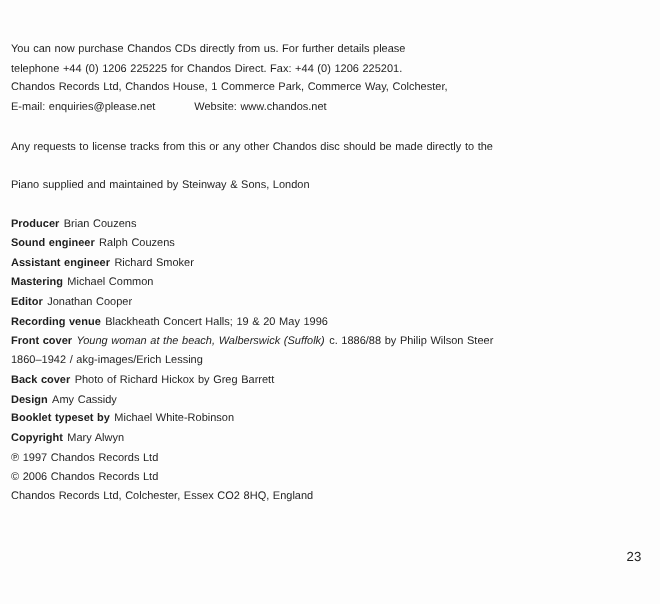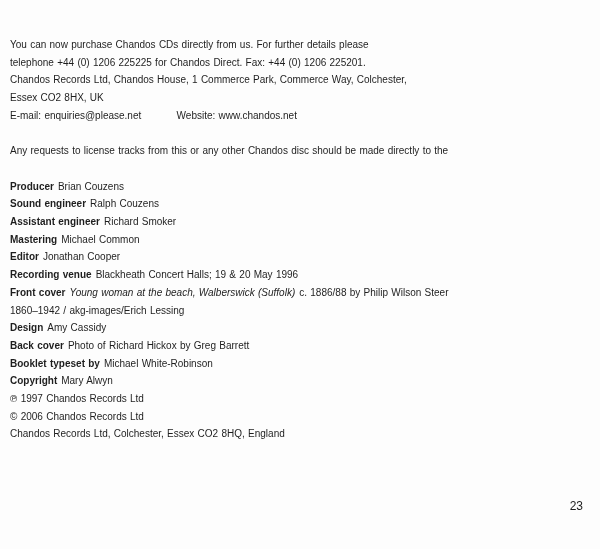--- a/index.html
+++ b/index.html
@@ -55,31 +55,33 @@
 </style>
 </head>
 <body style="background: rgb(253, 253, 253); color: rgb(30, 30, 30);">
 
 <div class="doc">
 
   <div class="para">
     <div class="line">You can now purchase Chandos CDs directly from us. For further details please</div>
     <div class="line">telephone +44 (0) 1206 225225 for Chandos Direct. Fax: +44 (0) 1206 225201.</div>
     <div class="line">Chandos Records Ltd, Chandos House, 1 Commerce Park, Commerce Way, Colchester,</div>
-    <div class="line">Essex CO2 8HX, UK</div>
     <div class="line">
       <span>E-mail: enquiries@please.net</span>
       <span class="ws">Website: www.chandos.net</span>
     </div>
   </div>
 
   <div class="para">
     <div class="line">Any requests to license tracks from this or any other Chandos disc should be made directly to the</div>
   </div>
 
+  <div class="para">
+    <div class="line">Piano supplied and maintained by Steinway &amp; Sons, London</div>
+  </div>
 
   <div class="para">
     <div class="line">
       <span class="b">Producer</span><span>Brian Couzens</span>
     </div>
     <div class="line">
       <span class="b">Sound engineer</span><span>Ralph Couzens</span>
     </div>
     <div class="line">
       <span class="b">Assistant engineer</span><span>Richard Smoker</span>
@@ -91,24 +93,24 @@
       <span class="b">Editor</span><span>Jonathan Cooper</span>
     </div>
     <div class="line">
       <span class="b">Recording venue</span><span>Blackheath Concert Halls; 19 &amp; 20 May 1996</span>
     </div>
     <div class="line">
       <span class="b">Front cover</span><span class="it">Young woman at the beach, Walberswick (Suffolk)</span><span>c. 1886/88 by Philip Wilson Steer</span>
     </div>
     <div class="line">1860–1942 / akg-images/Erich Lessing</div>
     <div class="line">
-      <span class="b">Design</span><span>Amy Cassidy</span>
+      <span class="b">Back cover</span><span>Photo of Richard Hickox by Greg Barrett</span>
     </div>
     <div class="line">
-      <span class="b">Back cover</span><span>Photo of Richard Hickox by Greg Barrett</span>
+      <span class="b">Design</span><span>Amy Cassidy</span>
     </div>
     <div class="line">
       <span class="b">Booklet typeset by</span><span>Michael White-Robinson</span>
     </div>
     <div class="line">
       <span class="b">Copyright</span><span>Mary Alwyn</span>
     </div>
     <div class="line">℗ 1997 Chandos Records Ltd</div>
     <div class="line">© 2006 Chandos Records Ltd</div>
     <div class="line">Chandos Records Ltd, Colchester, Essex CO2 8HQ, England</div>

